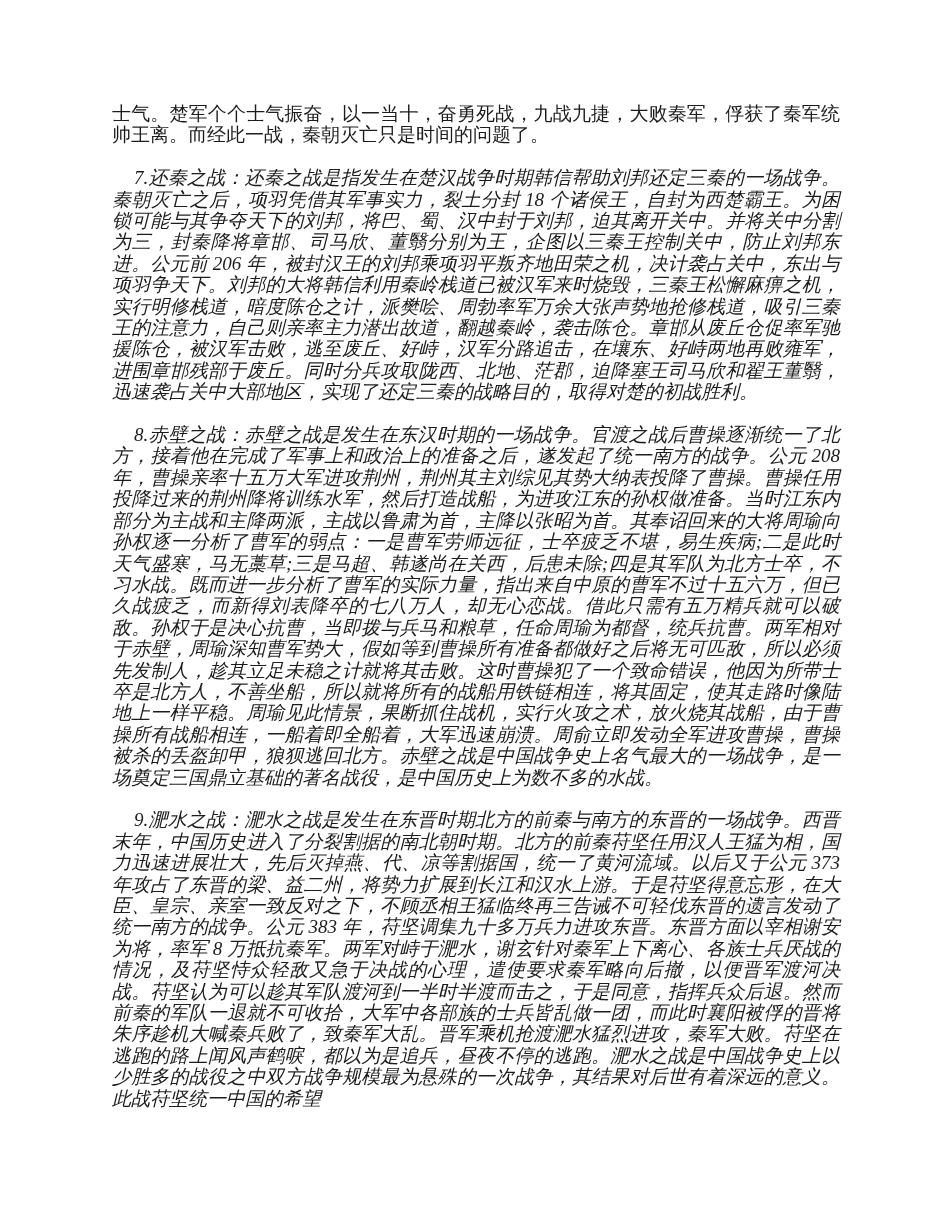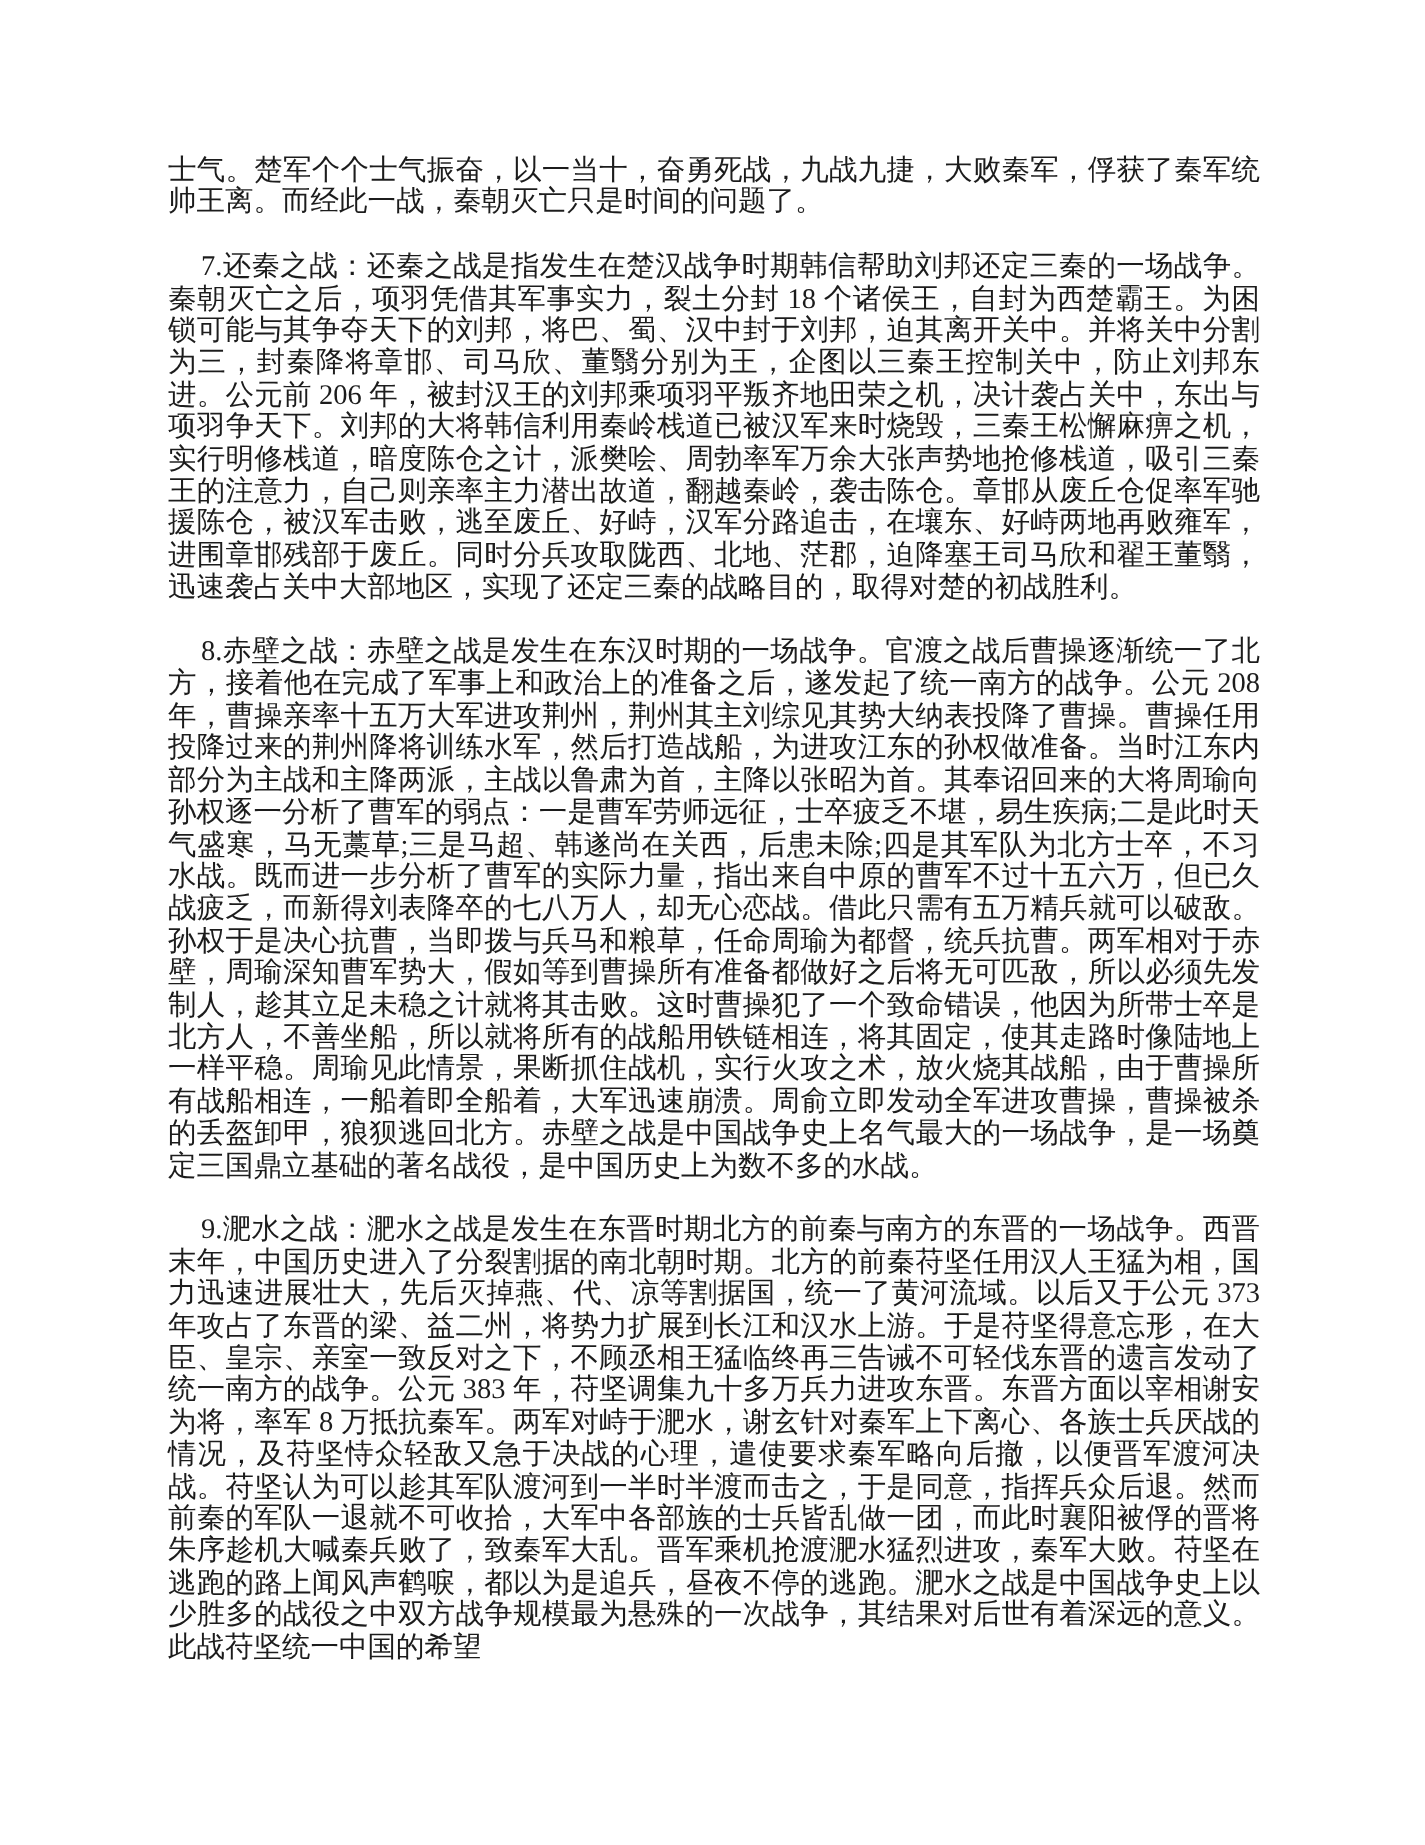--- a/index.html
+++ b/index.html
@@ -24,20 +24,21 @@
     line-height: 21.4px;
     text-align: justify;
     letter-spacing: 0;
   }
   .doc-page p {
     margin: 0 0 21.4px 0;
     padding: 0;
   }
   .doc-page p.indent {
     text-indent: 22px;
+    font-style: italic;
   }
 </style>
 </head>
 <body style="background: rgb(255, 255, 255);">
 
 <div class="doc-page" style="color: rgb(28, 28, 28);">
   <p>士气。楚军个个士气振奋，以一当十，奋勇死战，九战九捷，大败秦军，俘获了秦军统帅王离。而经此一战，秦朝灭亡只是时间的问题了。</p>
   <p class="indent">7.还秦之战：还秦之战是指发生在楚汉战争时期韩信帮助刘邦还定三秦的一场战争。秦朝灭亡之后，项羽凭借其军事实力，裂土分封 18 个诸侯王，自封为西楚霸王。为困锁可能与其争夺天下的刘邦，将巴、蜀、汉中封于刘邦，迫其离开关中。并将关中分割为三，封秦降将章邯、司马欣、董翳分别为王，企图以三秦王控制关中，防止刘邦东进。公元前 206 年，被封汉王的刘邦乘项羽平叛齐地田荣之机，决计袭占关中，东出与项羽争天下。刘邦的大将韩信利用秦岭栈道已被汉军来时烧毁，三秦王松懈麻痹之机，实行明修栈道，暗度陈仓之计，派樊哙、周勃率军万余大张声势地抢修栈道，吸引三秦王的注意力，自己则亲率主力潜出故道，翻越秦岭，袭击陈仓。章邯从废丘仓促率军驰援陈仓，被汉军击败，逃至废丘、好峙，汉军分路追击，在壤东、好峙两地再败雍军，进围章邯残部于废丘。同时分兵攻取陇西、北地、茫郡，迫降塞王司马欣和翟王董翳，迅速袭占关中大部地区，实现了还定三秦的战略目的，取得对楚的初战胜利。</p>
   <p class="indent">8.赤壁之战：赤壁之战是发生在东汉时期的一场战争。官渡之战后曹操逐渐统一了北方，接着他在完成了军事上和政治上的准备之后，遂发起了统一南方的战争。公元 208 年，曹操亲率十五万大军进攻荆州，荆州其主刘综见其势大纳表投降了曹操。曹操任用投降过来的荆州降将训练水军，然后打造战船，为进攻江东的孙权做准备。当时江东内部分为主战和主降两派，主战以鲁肃为首，主降以张昭为首。其奉诏回来的大将周瑜向孙权逐一分析了曹军的弱点：一是曹军劳师远征，士卒疲乏不堪，易生疾病;二是此时天气盛寒，马无藁草;三是马超、韩遂尚在关西，后患未除;四是其军队为北方士卒，不习水战。既而进一步分析了曹军的实际力量，指出来自中原的曹军不过十五六万，但已久战疲乏，而新得刘表降卒的七八万人，却无心恋战。借此只需有五万精兵就可以破敌。孙权于是决心抗曹，当即拨与兵马和粮草，任命周瑜为都督，统兵抗曹。两军相对于赤壁，周瑜深知曹军势大，假如等到曹操所有准备都做好之后将无可匹敌，所以必须先发制人，趁其立足未稳之计就将其击败。这时曹操犯了一个致命错误，他因为所带士卒是北方人，不善坐船，所以就将所有的战船用铁链相连，将其固定，使其走路时像陆地上一样平稳。周瑜见此情景，果断抓住战机，实行火攻之术，放火烧其战船，由于曹操所有战船相连，一船着即全船着，大军迅速崩溃。周俞立即发动全军进攻曹操，曹操被杀的丢盔卸甲，狼狈逃回北方。赤壁之战是中国战争史上名气最大的一场战争，是一场奠定三国鼎立基础的著名战役，是中国历史上为数不多的水战。</p>
   <p class="indent">9.淝水之战：淝水之战是发生在东晋时期北方的前秦与南方的东晋的一场战争。西晋末年，中国历史进入了分裂割据的南北朝时期。北方的前秦苻坚任用汉人王猛为相，国力迅速进展壮大，先后灭掉燕、代、凉等割据国，统一了黄河流域。以后又于公元 373 年攻占了东晋的梁、益二州，将势力扩展到长江和汉水上游。于是苻坚得意忘形，在大臣、皇宗、亲室一致反对之下，不顾丞相王猛临终再三告诫不可轻伐东晋的遗言发动了统一南方的战争。公元 383 年，苻坚调集九十多万兵力进攻东晋。东晋方面以宰相谢安为将，率军 8 万抵抗秦军。两军对峙于淝水，谢玄针对秦军上下离心、各族士兵厌战的情况，及苻坚恃众轻敌又急于决战的心理，遣使要求秦军略向后撤，以便晋军渡河决战。苻坚认为可以趁其军队渡河到一半时半渡而击之，于是同意，指挥兵众后退。然而前秦的军队一退就不可收拾，大军中各部族的士兵皆乱做一团，而此时襄阳被俘的晋将朱序趁机大喊秦兵败了，致秦军大乱。晋军乘机抢渡淝水猛烈进攻，秦军大败。苻坚在逃跑的路上闻风声鹤唳，都以为是追兵，昼夜不停的逃跑。淝水之战是中国战争史上以少胜多的战役之中双方战争规模最为悬殊的一次战争，其结果对后世有着深远的意义。此战苻坚统一中国的希望</p>

